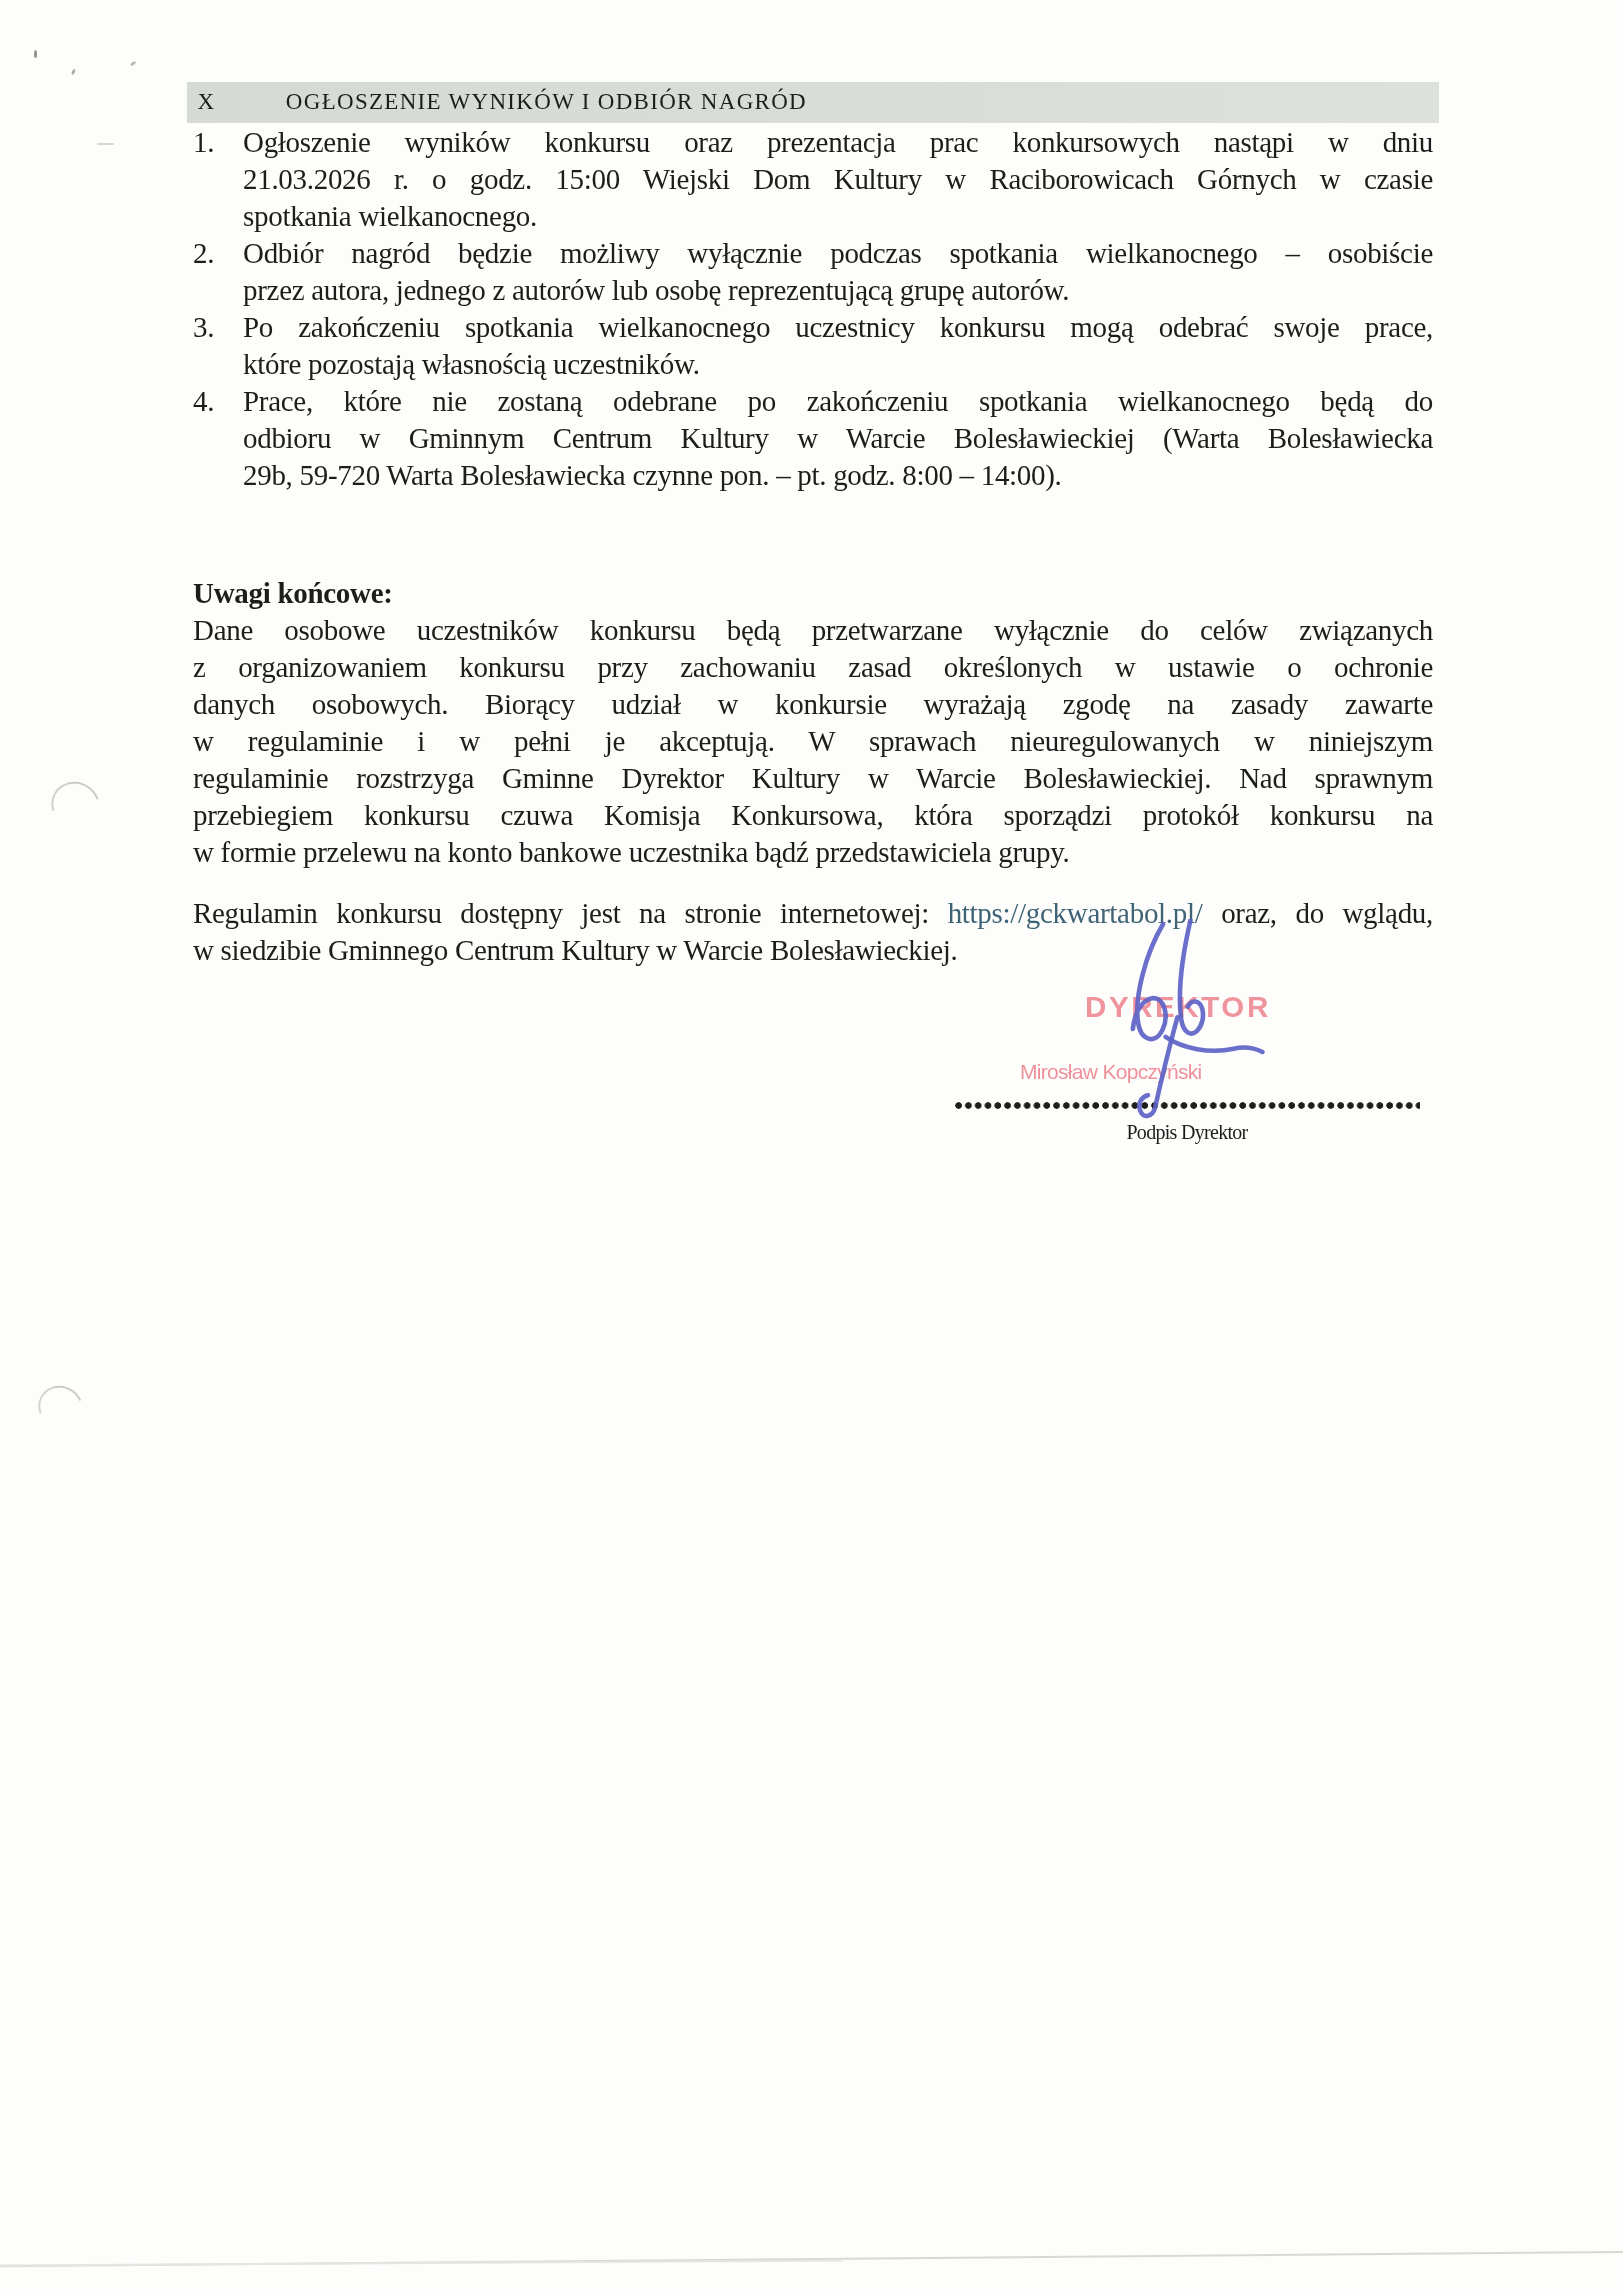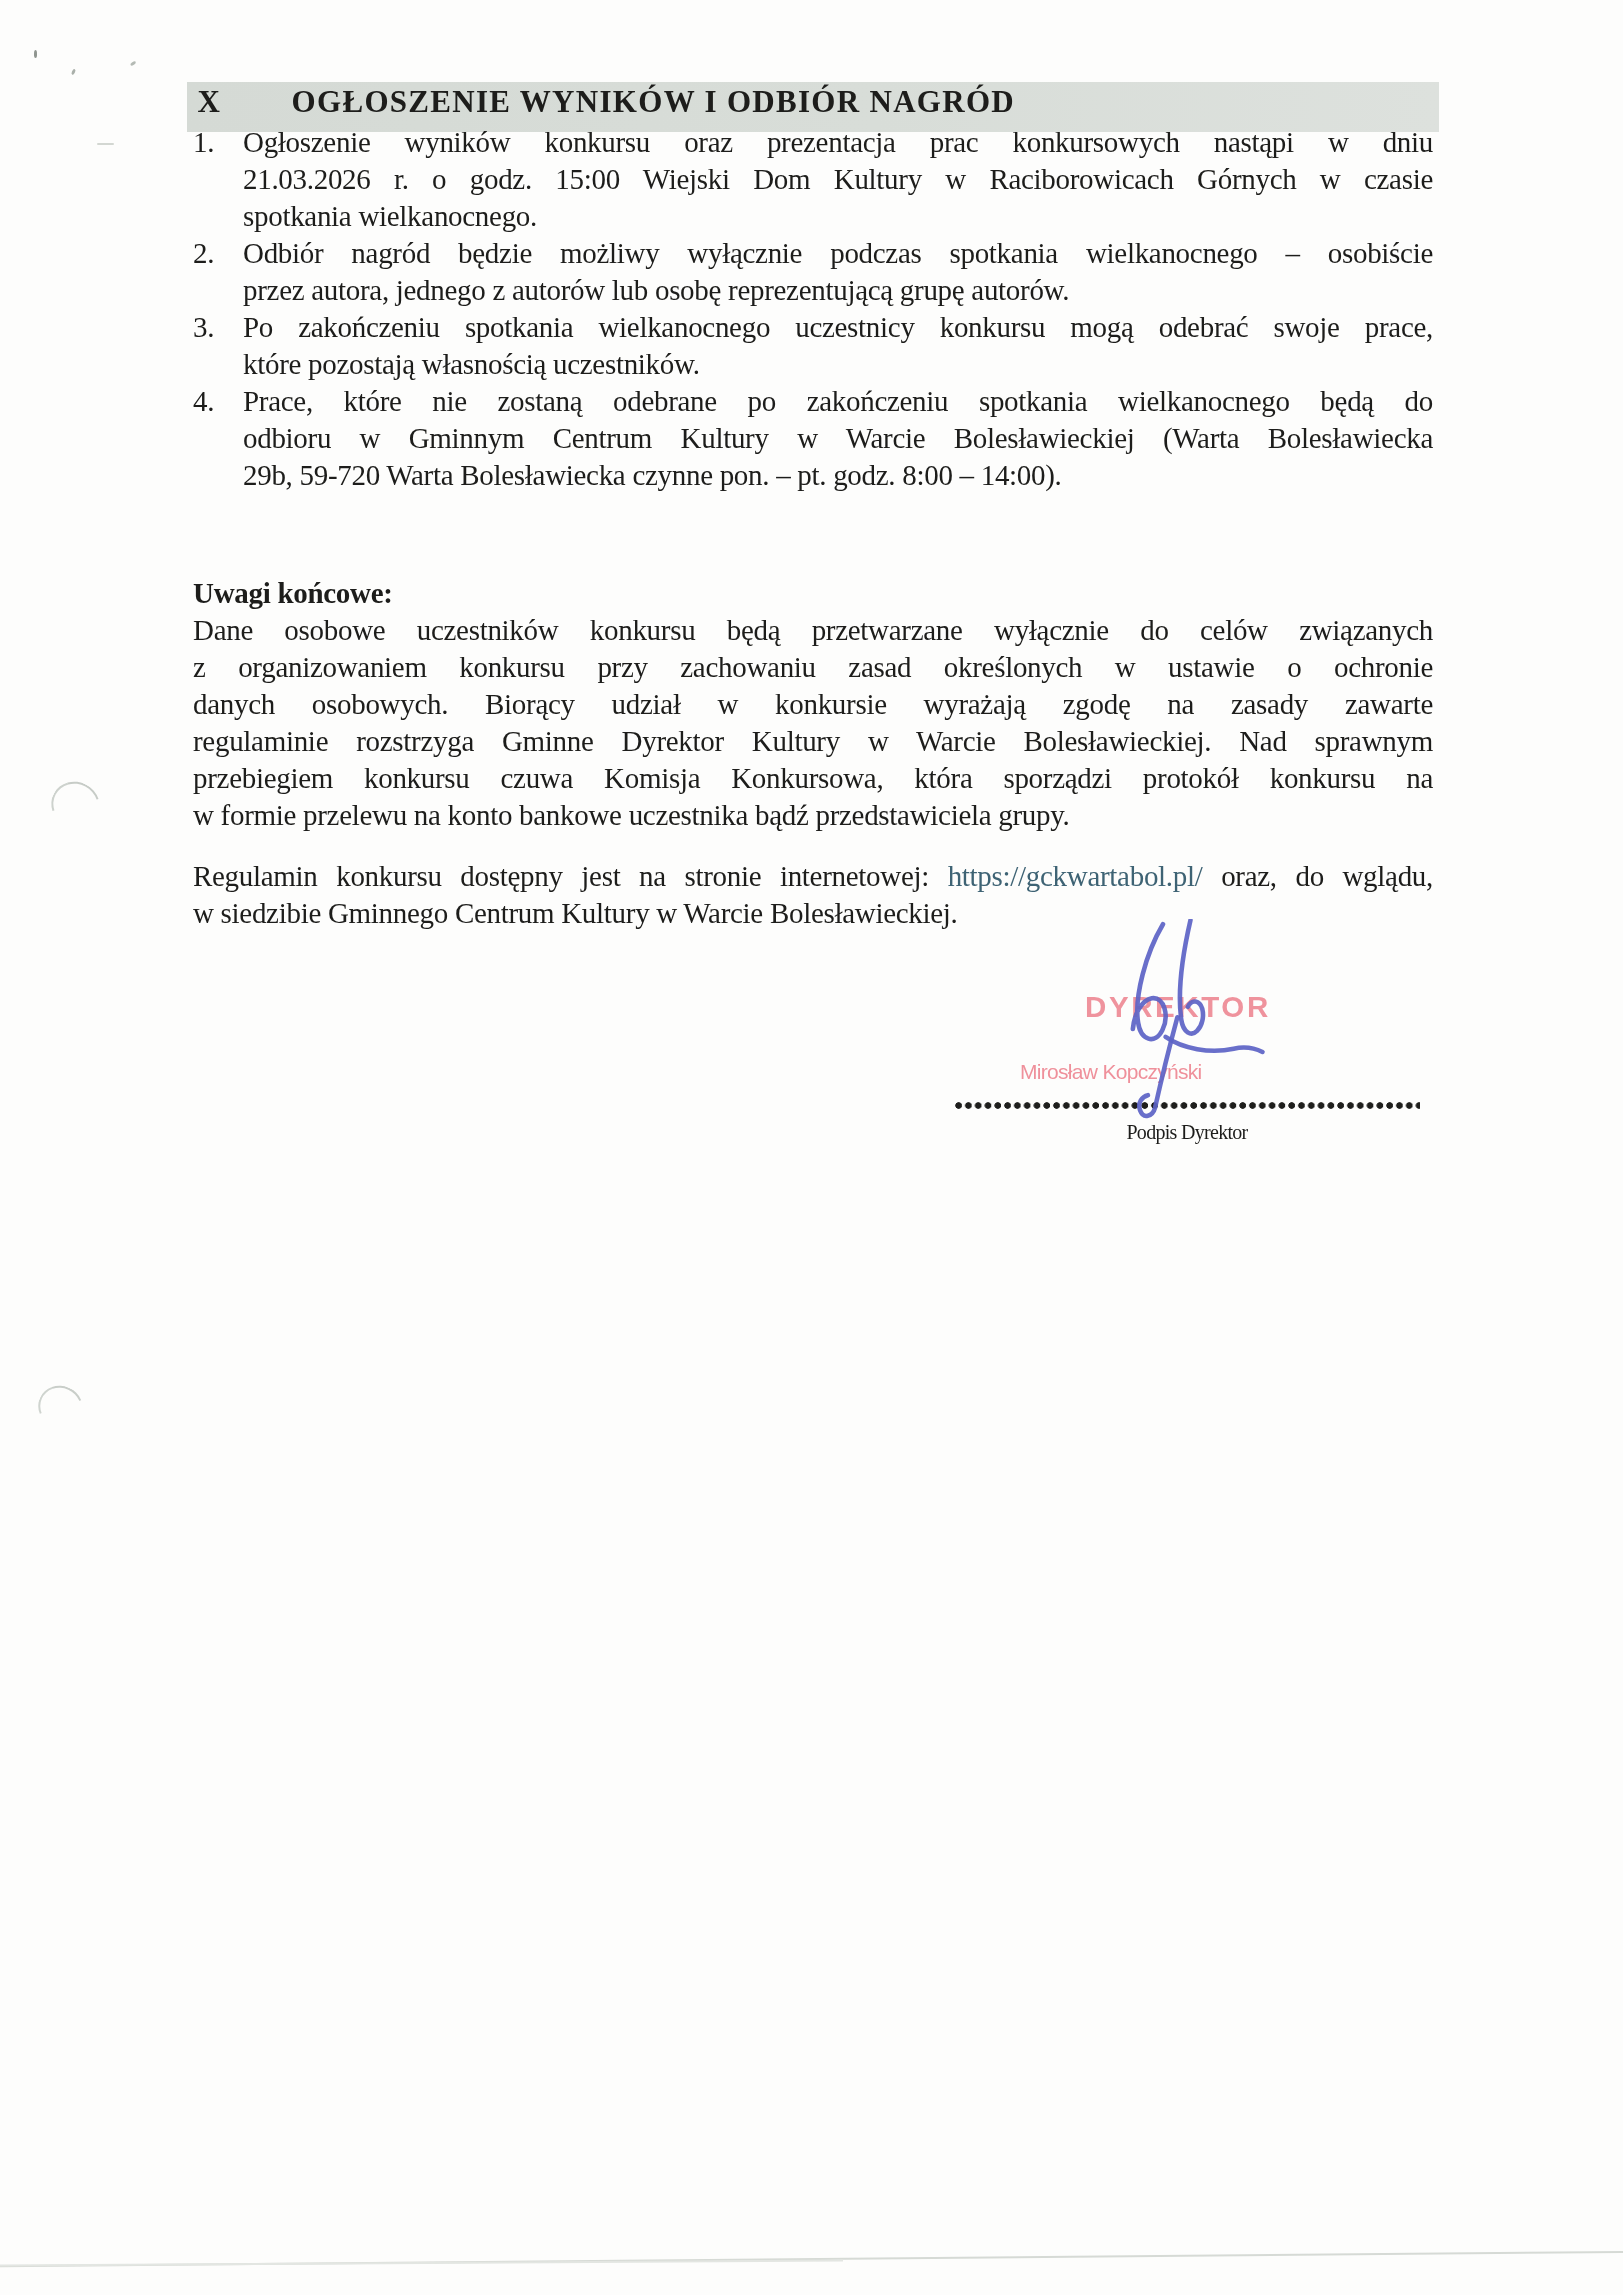--- a/index.html
+++ b/index.html
@@ -21,23 +21,23 @@
   .s3{left:130px;top:62px;width:5.9px;height:2.6px;background:#b4bab4;transform:rotate(-35deg);}
   .s4{left:97px;top:143px;width:17px;height:2px;background:#d3d7d2;border-radius:1.3px;}
   .arc{position:absolute;border:2px solid transparent;border-radius:50%;}
   .arc1{left:51px;top:782px;width:45px;height:42px;border-top-color:#c7ccc7;border-left-color:#cdd2cd;transform:rotate(28deg);}
   .arc2{left:38px;top:1386px;width:41px;height:38px;border-top-color:#c9cec9;border-left-color:#cfd4cf;transform:rotate(24deg);}
   .paper-edge{position:absolute;left:-7.9px;top:2258px;width:1649px;height:2px;background:#d6dad5;transform:rotate(-0.5deg);}
   .paper-edge2{position:absolute;left:-7.9px;top:2262px;width:851px;height:2px;background:#e3e6e2;transform:rotate(-0.35deg);}
 
   
   .header-bar{
-    position:absolute;left:187px;top:82px;width:1252px;height:50px;
+    position:absolute;left:187px;top:82px;width:1252px;height:41px;
     background:linear-gradient(90deg,#d5dad5 0%,var(--header-bar-gray) 55%,#dde1dd 100%);
-    line-height:39px;font-weight:bold;font-size:31px;white-space:nowrap;
+    line-height:39px;font-weight:normal;font-size:23px;white-space:nowrap;
   }
   .sec-label{display:inline-block;padding-left:10.5px;letter-spacing:0.7px;}
   .sec-title{display:inline-block;margin-left:71px;letter-spacing:1.3px;}
 
   
   .content{position:absolute;left:193px;top:124px;width:1240px;font-size:29px;letter-spacing:-0.3px;}
   .ln{height:37px;line-height:37px;overflow:hidden;}
   .j{text-align:justify;text-align-last:justify;text-justify:inter-word;}
   .li{position:relative;padding-left:50px;}
   .li .num{position:absolute;left:0;top:0;height:37px;line-height:37px;}
@@ -112,20 +112,21 @@
       <div class="ln">29b, 59-720 Warta Bolesławiecka czynne pon. – pt. godz. 8:00 – 14:00).</div>
     </div>
 
     <div class="gap-a"></div>
 
     <div class="h-bold">Uwagi końcowe:</div>
     <div>
       <div class="ln j">Dane osobowe uczestników konkursu będą przetwarzane wyłącznie do celów związanych</div>
       <div class="ln j">z organizowaniem konkursu przy zachowaniu zasad określonych w ustawie o ochronie</div>
       <div class="ln j">danych osobowych. Biorący udział w konkursie wyrażają zgodę na zasady zawarte</div>
+      <div class="ln j">w regulaminie i w pełni je akceptują. W sprawach nieuregulowanych w niniejszym</div>
       <div class="ln j">regulaminie rozstrzyga Gminne Dyrektor Kultury w Warcie Bolesławieckiej. Nad sprawnym</div>
       <div class="ln j">przebiegiem konkursu czuwa Komisja Konkursowa, która sporządzi protokół konkursu na</div>
       <div class="ln">w formie przelewu na konto bankowe uczestnika bądź przedstawiciela grupy.</div>
     </div>
 
     <div class="gap-b"></div>
 
     <div>
       <div class="ln j"><span>Regulamin konkursu dostępny jest na stronie internetowej:</span> <span class="link">https://gckwartabol.pl/</span> <span>oraz, do wglądu,</span></div>
       <div class="ln">w siedzibie Gminnego Centrum Kultury w Warcie Bolesławieckiej.</div>

